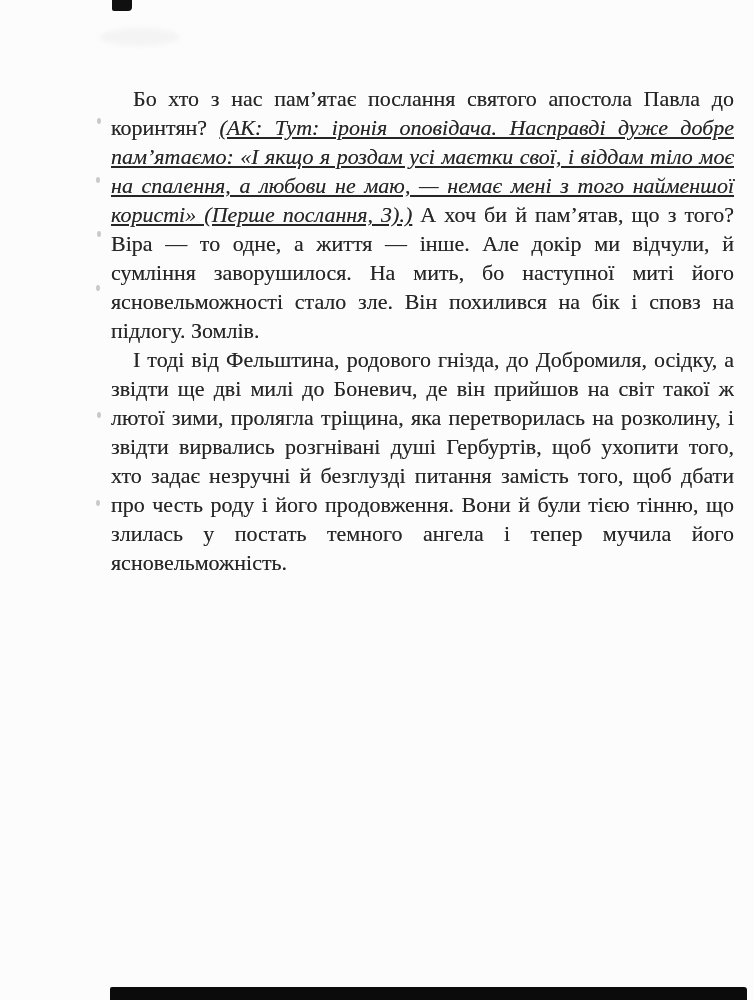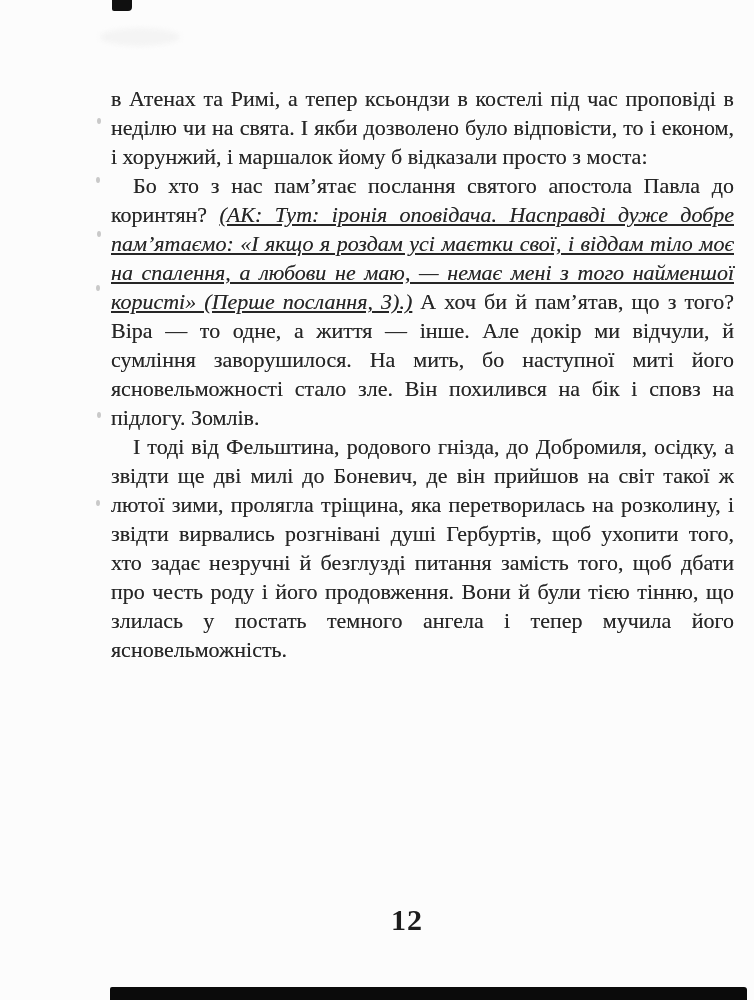--- a/index.html
+++ b/index.html
@@ -104,22 +104,20 @@
   <div class="smudge"></div>
 
   <div class="speck s1"></div>
   <div class="speck s2"></div>
   <div class="speck s3"></div>
   <div class="speck s4"></div>
   <div class="speck s5"></div>
   <div class="speck s6"></div>
 
   <div class="text-block" id="text-block">
-      <p class="para"><span class="run normal">в Атенах та Римі, а тепер ксьондзи в костелі під час проповіді в неділю чи на свята. І якби дозволено було відповісти, то і економ, і хорунжий, і маршалок йому б відказали просто з моста:</span></p>
       <p class="para indent"><span class="run normal">Бо хто з нас пам’ятає послання святого апостола Павла до коринтян? </span><span class="run italic">(АК: Тут: іронія оповідача. Насправді дуже добре пам’ятаємо: «І якщо я роздам усі маєтки свої, і віддам тіло моє на спалення, а любови не маю, — немає мені з того найменшої користі» (Перше послання, 3).)</span><span class="run normal"> А хоч би й пам’ятав, що з того? Віра — то одне, а життя — інше. Але докір ми відчули, й сумління заворушилося. На мить, бо наступної миті його ясновельможності стало зле. Він похилився на бік і сповз на підлогу. Зомлів.</span></p>
       <p class="para indent"><span class="run normal">І тоді від Фельштина, родового гнізда, до Добромиля, осідку, а звідти ще дві милі до Боневич, де він прийшов на світ такої ж лютої зими, пролягла тріщина, яка перетворилась на розколину, і звідти вирвались розгнівані душі Гербуртів, щоб ухопити того, хто задає незручні й безглузді питання замість того, щоб дбати про честь роду і його продовження. Вони й були тією тінню, що злилась у постать темного ангела і тепер мучила його ясновельможність.</span></p>
     </div>
 
-  <div class="page-number">12</div>
 
   <div class="scan-bar-bottom"></div>
 
 </div>
 
 </body></html>

